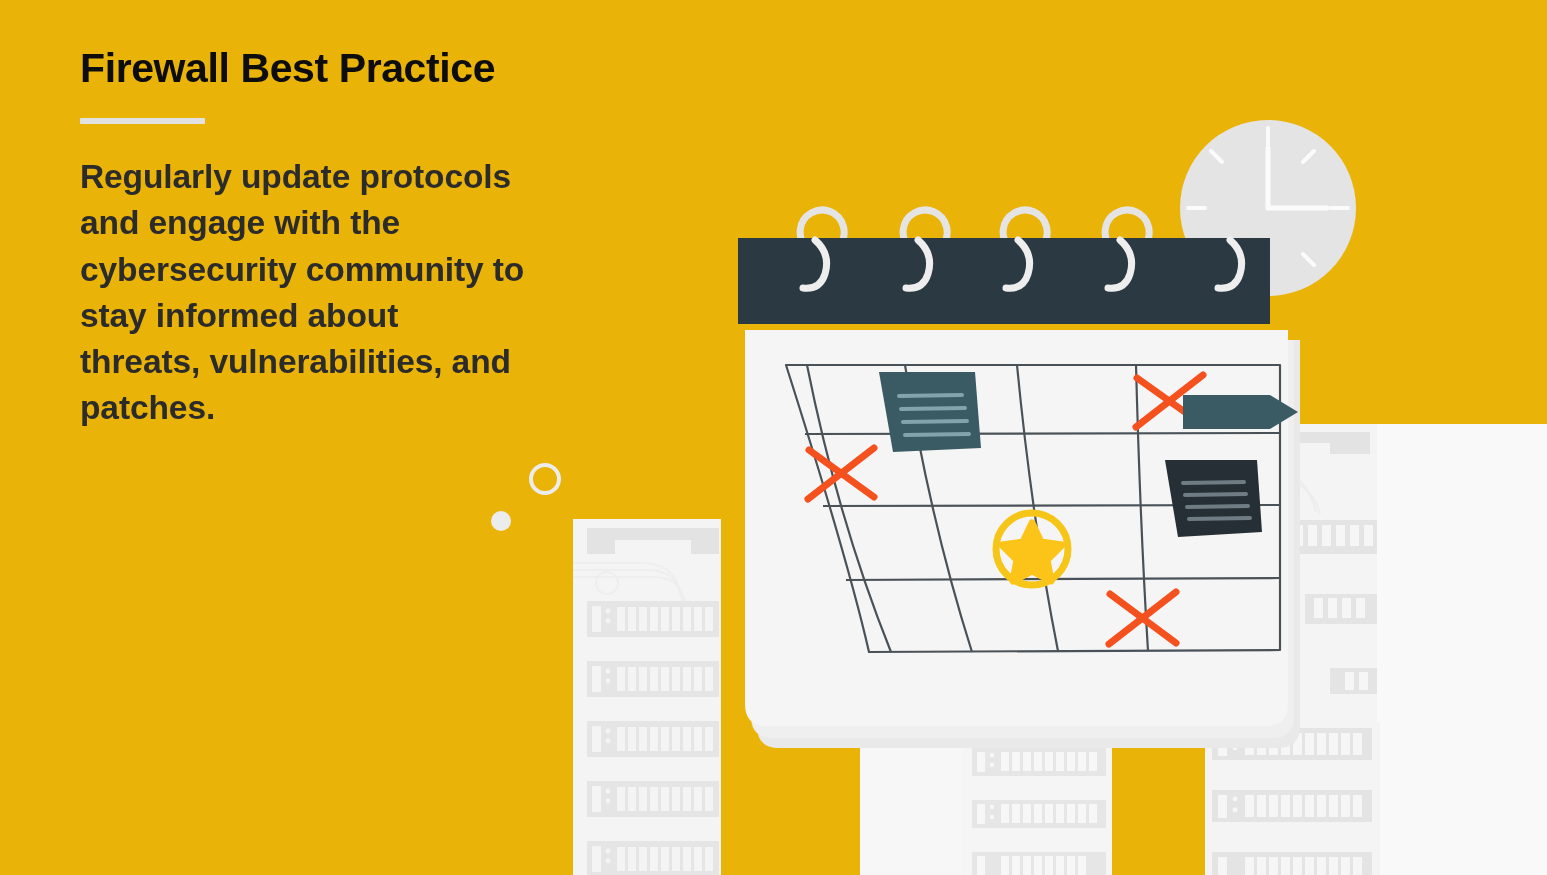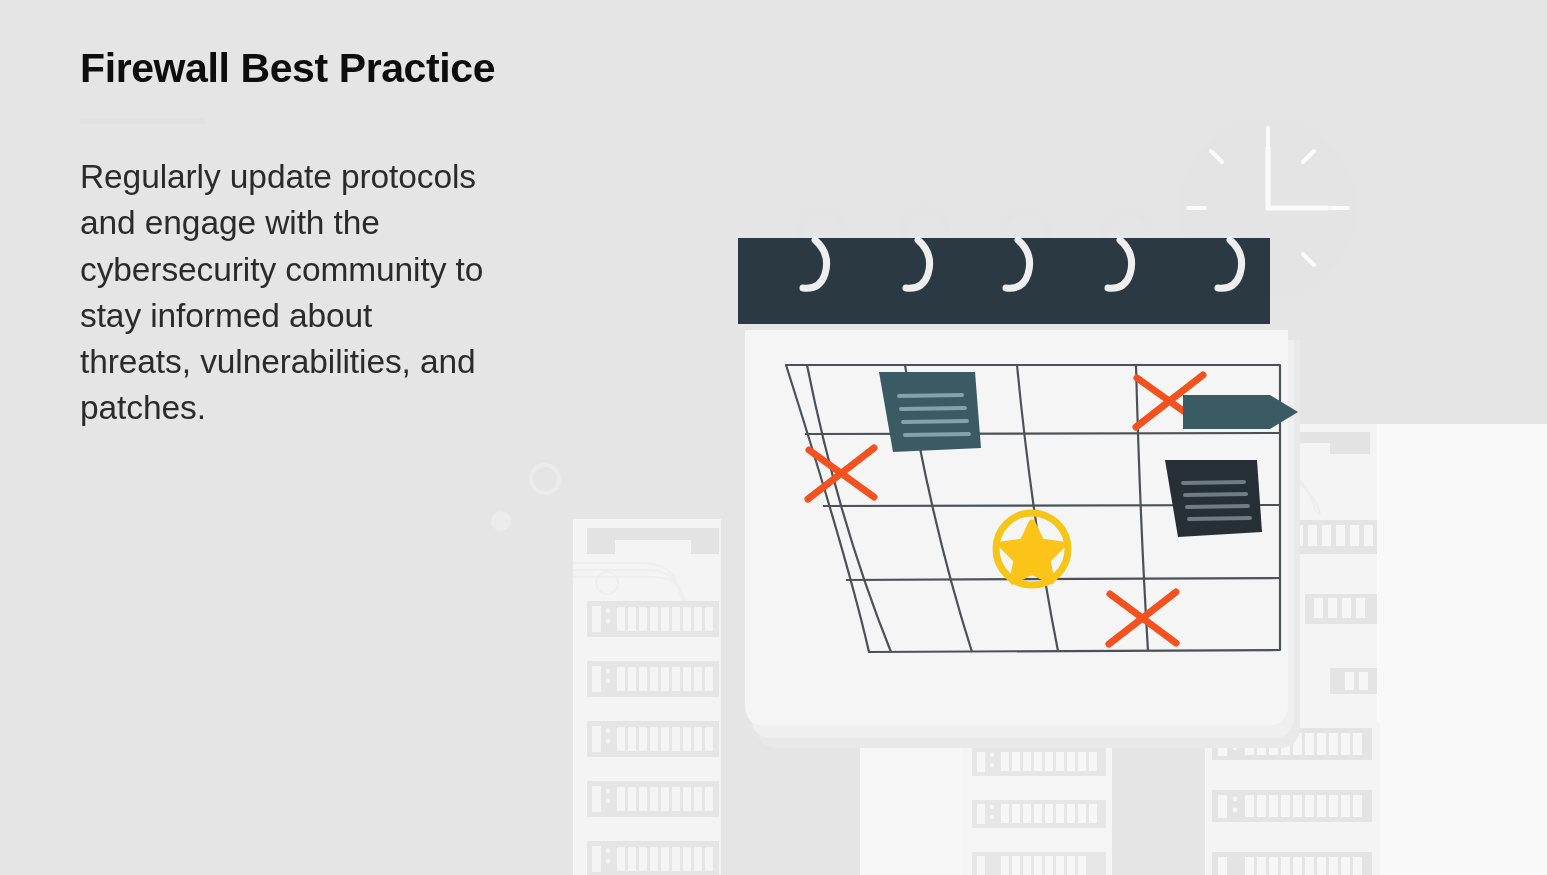--- a/index.html
+++ b/index.html
@@ -8,21 +8,21 @@
     padding: 0;
     background: #ffffff;
   }
   body {
     font-family: "Liberation Sans", sans-serif;
   }
   #stage {
     position: relative;
     width: 1547px;
     height: 875px;
-    background: #e5e5e5;
+    background: #eab308;
     overflow: hidden;
   }
 
   
   #text-block {
     position: absolute;
     left: 80px;
     top: 44px;
     width: 580px;
   }
@@ -40,21 +40,21 @@
     width: 125px;
     height: 6px;
     background: #e2e2e2;
     border-radius: 1px;
   }
   #body-copy {
     margin: 0;
     margin-top: 30px;
     font-family: "Liberation Sans", sans-serif;
     font-size: 33.5px;
-    font-weight: 400;
+    font-weight: 700;
     line-height: 1.38;
     color: #2b2b2b;
     letter-spacing: -0.1px;
     white-space: pre-line;
   }
 
   
   #illustration {
     position: absolute;
     left: 0;

